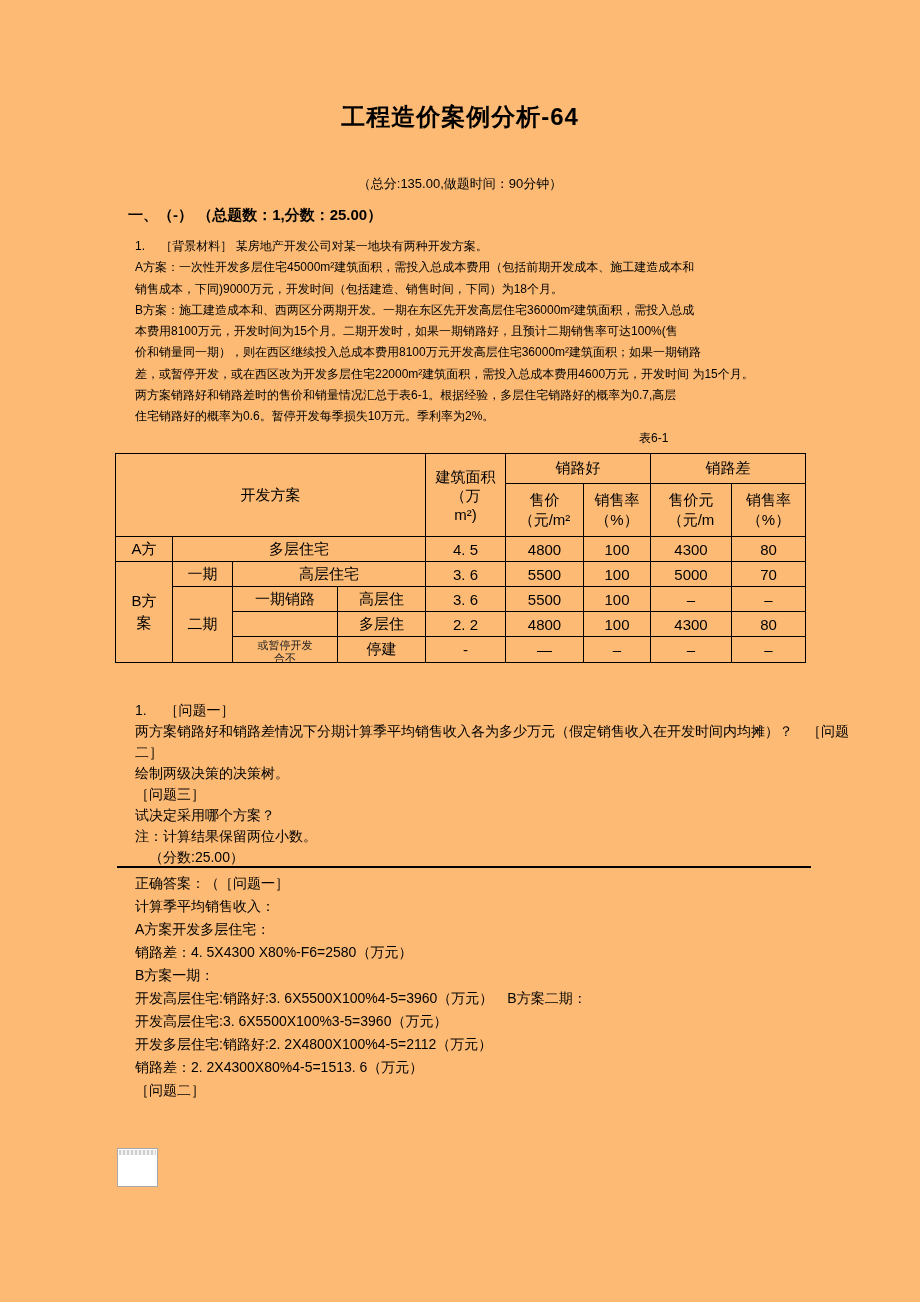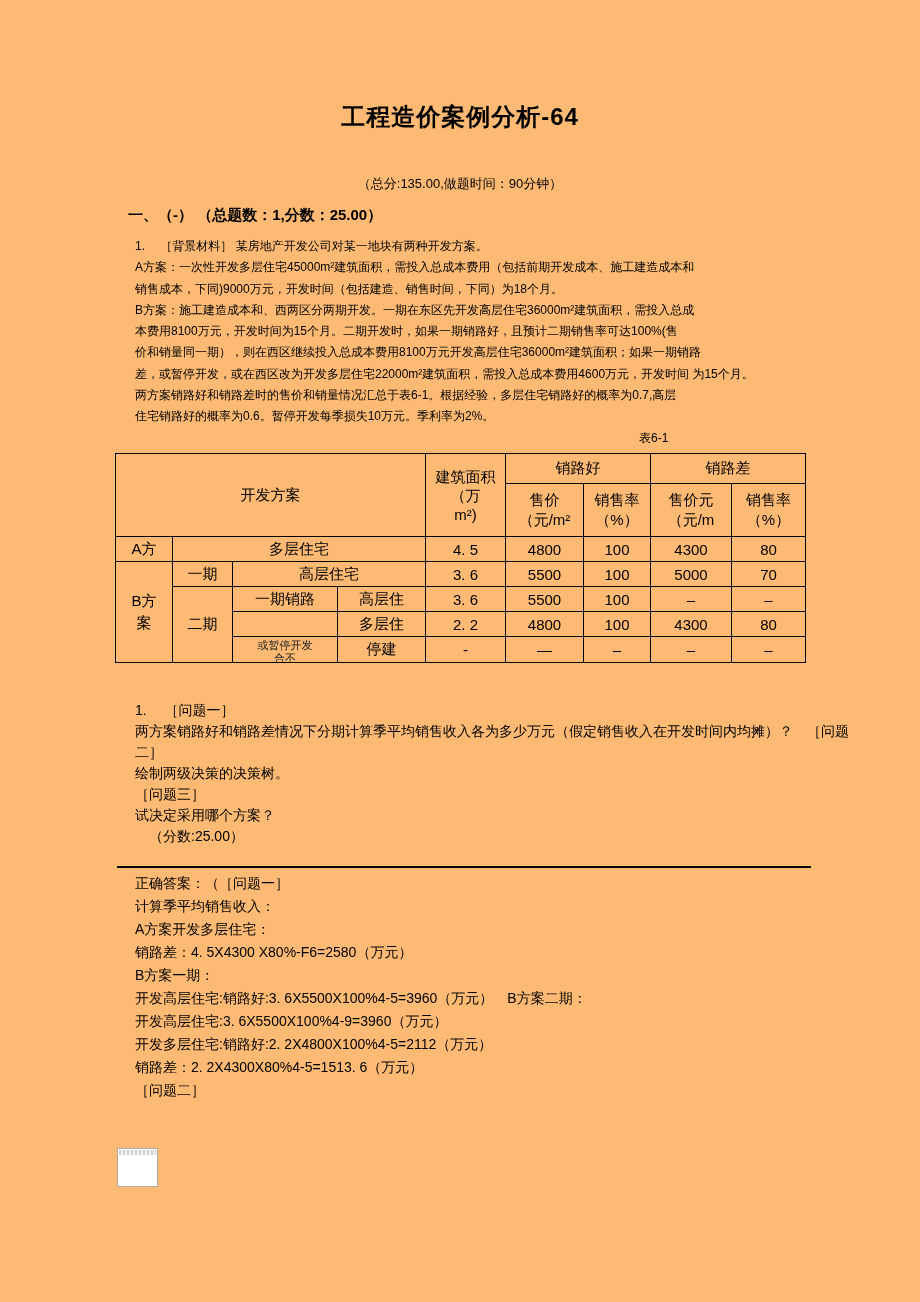--- a/index.html
+++ b/index.html
@@ -186,33 +186,34 @@
     </tr>
   </tbody>
     </table>
 
   <div class="q-block">
     <div class="tline">1.　 ［问题一］</div>
     <div class="tline">两方案销路好和销路差情况下分期计算季平均销售收入各为多少万元（假定销售收入在开发时间内均摊）？　［问题二］</div>
     <div class="tline">绘制两级决策的决策树。</div>
     <div class="tline">［问题三］</div>
     <div class="tline">试决定采用哪个方案？</div>
+    <div class="tline">注：计算结果保留两位小数。</div>
     <div class="tline">　（分数:25.00）</div>
   </div>
 
   <div class="hr-line"></div>
 
   <div class="ans-block">
     <div class="tline">正确答案：（［问题一］</div>
     <div class="tline">计算季平均销售收入：</div>
     <div class="tline">A方案开发多层住宅：</div>
     <div class="tline">销路差：4. 5X4300 X80%-F6=2580（万元）</div>
     <div class="tline">B方案一期：</div>
     <div class="tline">开发高层住宅:销路好:3. 6X5500X100%4-5=3960（万元）　B方案二期：</div>
-    <div class="tline">开发高层住宅:3. 6X5500X100%4-9=3960（万元）</div>
+    <div class="tline">开发高层住宅:3. 6X5500X100%3-5=3960（万元）</div>
     <div class="tline">开发多层住宅:销路好:2. 2X4800X100%4-5=2112（万元）</div>
     <div class="tline">销路差：2. 2X4300X80%4-5=1513. 6（万元）</div>
     <div class="tline">［问题二］</div>
   </div>
 
   <div class="img-box">
     <div class="img-box-top"></div>
   </div>
 
 </div>

